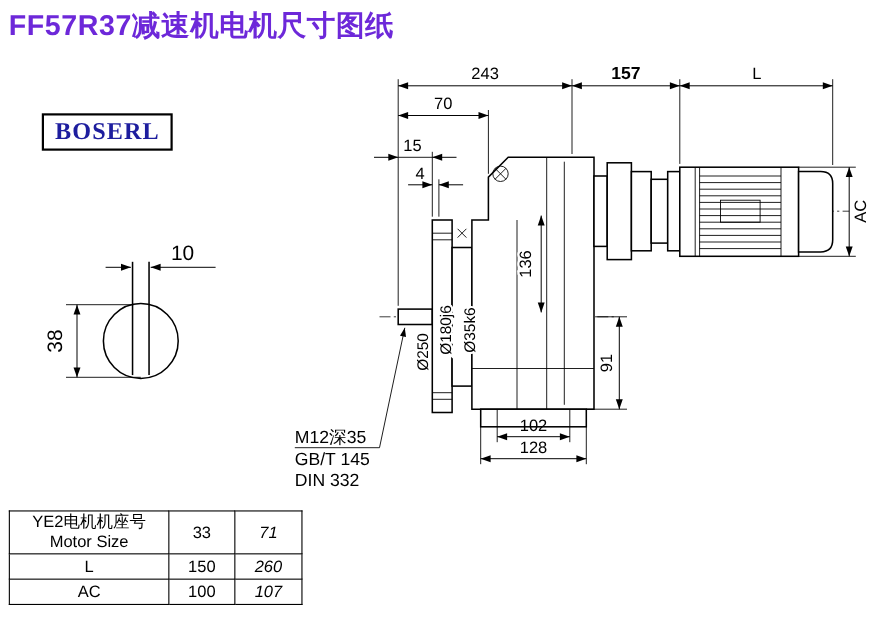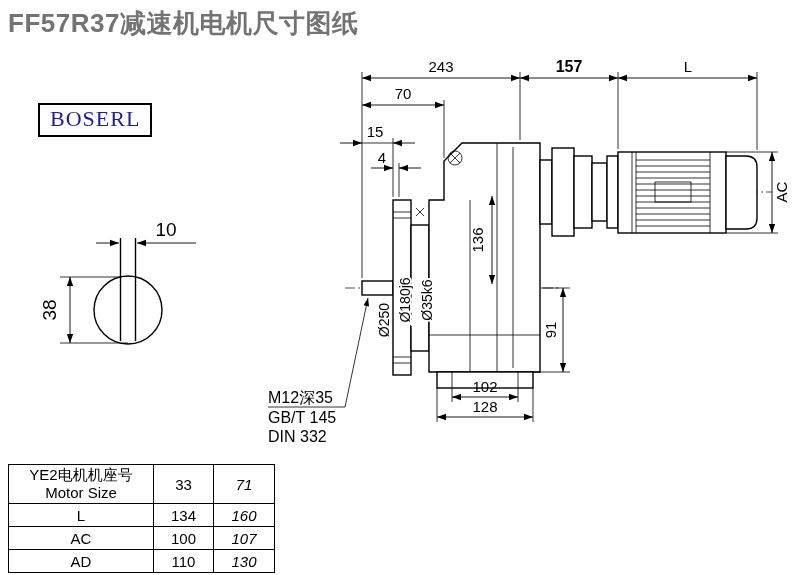--- a/index.html
+++ b/index.html
@@ -2,28 +2,28 @@
 <html><head>
 <meta charset="utf-8">
 <style>
   html,body { margin:0; padding:0; }
   body {
     width:800px; height:575px; background:#ffffff; position:relative;
     overflow:hidden; font-family:"Liberation Sans", sans-serif; color:#000;
   }
   .title {
     position:absolute; left:8px; top:6px;
-    font-size:26px; font-weight:bold; color:#737373; letter-spacing:0.5px;
+    font-size:26px; font-weight:bold; color:#6d28d9; letter-spacing:0.5px;
   }
   .logo-box {
     position:absolute; left:38px; top:103px;
     border:2px solid #000; padding:1px 10px 3px 10px; background:#fff;
   }
   .logo-text {
-    font-family:"Liberation Serif", serif; font-weight:normal;
+    font-family:"Liberation Serif", serif; font-weight:bold;
     font-size:22px; color:#1d1d9e; letter-spacing:1px;
   }
   svg.drawing { position:absolute; left:0; top:0; }
   .ol  { fill:none; stroke:#000; stroke-width:1.4; }
   .olw { fill:#fff; stroke:#000; stroke-width:1.4; }
   .tl  { fill:none; stroke:#000; stroke-width:0.8; }
   .dim { fill:none; stroke:#000; stroke-width:0.9; }
   .cl  { fill:none; stroke:#000; stroke-width:0.7; stroke-dasharray:10 3 2 3; }
   .dt  { font:15px "Liberation Sans", sans-serif; fill:#000; }
   .dtb { font:bold 16px "Liberation Sans", sans-serif; fill:#000; }
@@ -216,27 +216,22 @@
     <tr>
       <td class="c1 hdr">
         <div>YE2电机机座号</div>
         <div>Motor Size</div>
       </td>
       <td class="c2">33</td>
       <td class="c3">71</td>
     </tr>
     <tr>
       <td class="c1">L</td>
-      <td class="c2">134</td>
-      <td class="c3">160</td>
+      <td class="c2">150</td>
+      <td class="c3">260</td>
     </tr>
     <tr>
       <td class="c1">AC</td>
       <td class="c2">100</td>
       <td class="c3">107</td>
     </tr>
-    <tr>
-      <td class="c1">AD</td>
-      <td class="c2">110</td>
-      <td class="c3">130</td>
-    </tr>
   </tbody>
 </table>
 
 </body></html>

